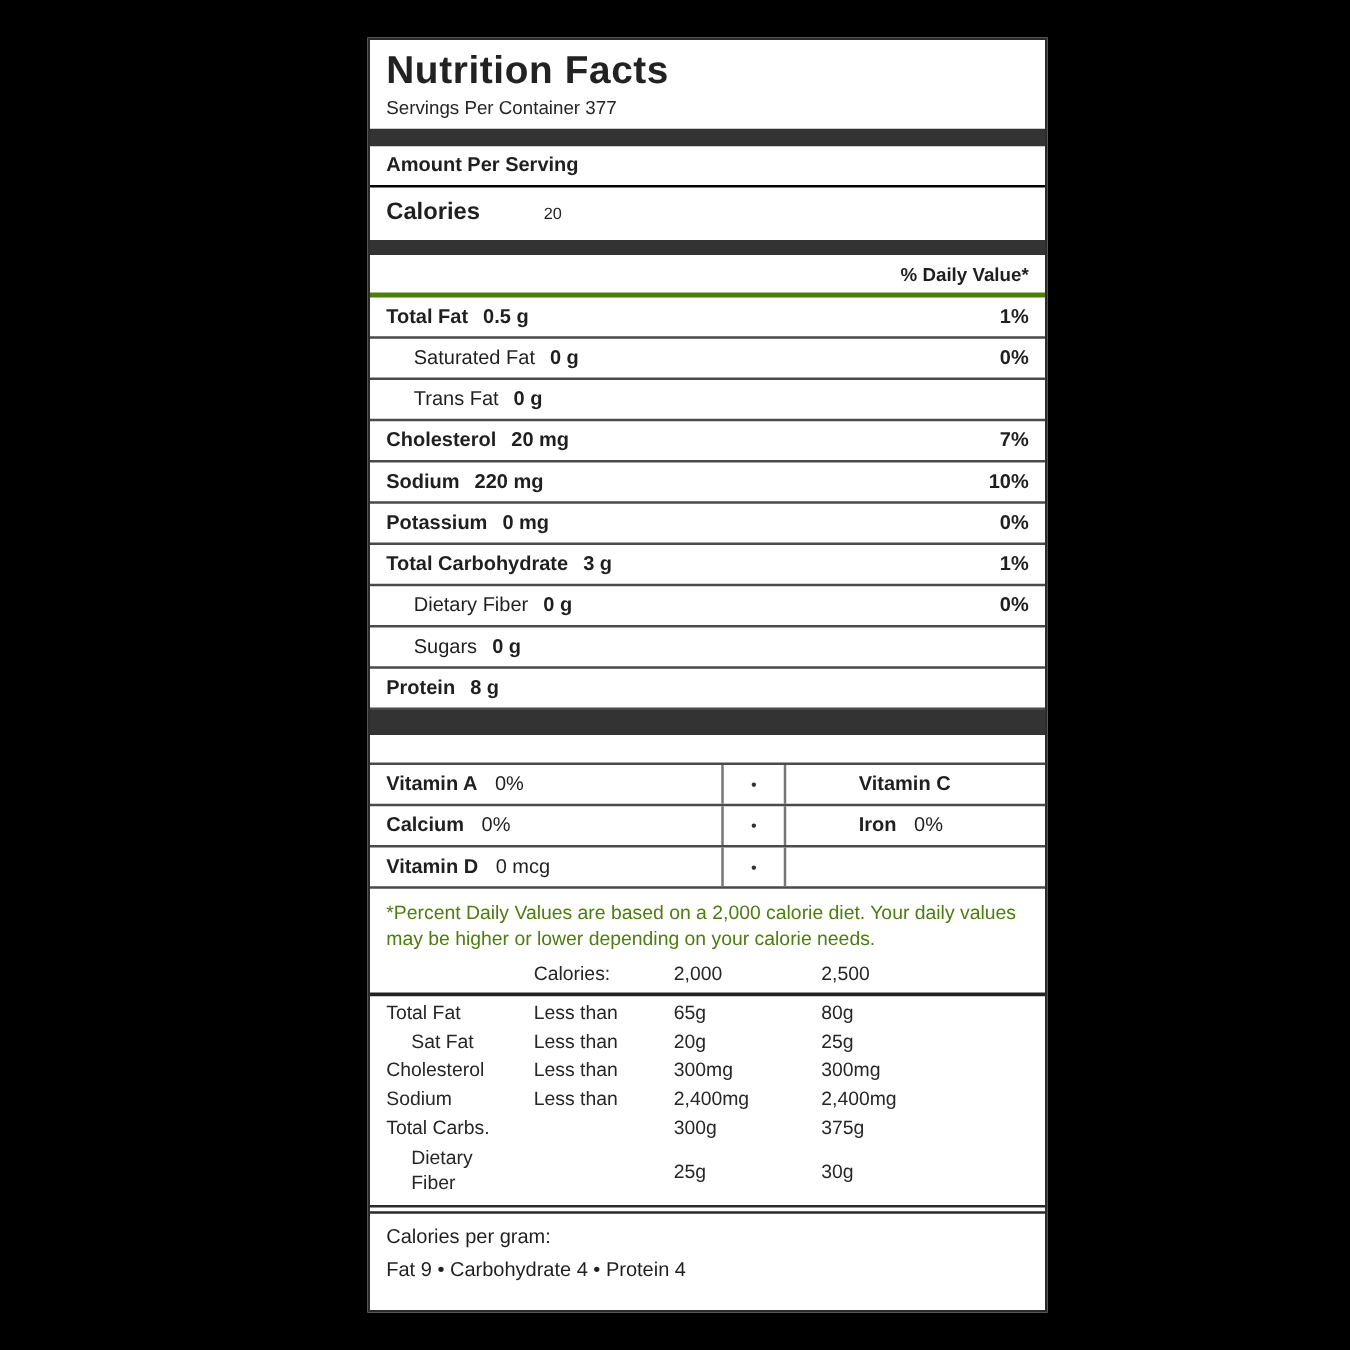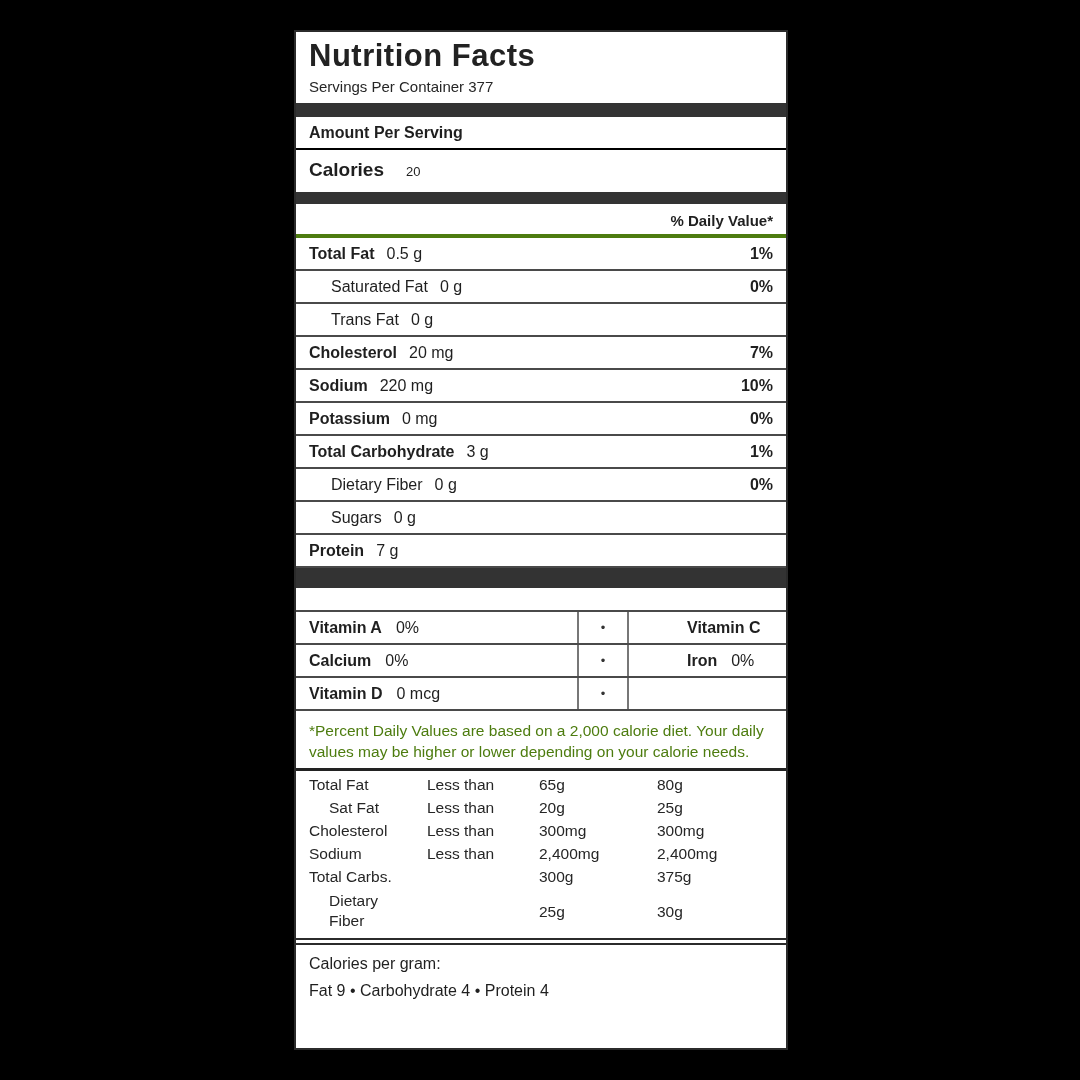--- a/index.html
+++ b/index.html
@@ -6,21 +6,21 @@
   body{
     width:1080px;height:1080px;
     background:#000;
     position:relative;
     font-family:"Liberation Sans", sans-serif;
     color:#1f1f1f;
     -webkit-font-smoothing:antialiased;
   }
   .card{
     position:absolute;left:294px;top:30px;
-    width:494px;height:1020px;
+    width:544px;height:1020px;
     background:#fff;
     border:2px solid #2b2b2b;
     box-sizing:border-box;
     overflow:hidden;
   }
   .pad{padding-left:13px;padding-right:13px;}
   .title{
     font-size:31px;font-weight:bold;letter-spacing:.5px;
     padding:6px 13px 4px 13px;color:#222;
   }
@@ -31,39 +31,40 @@
   .bar3{height:20px;}
   .aps{
     font-weight:bold;font-size:16px;
     padding:7px 13px 6px 13px;
     border-bottom:2px solid #000000;
   }
   .calrow{
     display:flex;align-items:baseline;
     font-size:19px;font-weight:bold;
     padding:9px 13px 11px 13px;
+    gap:29px;
   }
   .calrow .calval{font-weight:normal;font-size:13px;margin-left:22px;}
   .dvh{
     text-align:right;font-weight:bold;font-size:15px;
     padding:8px 13px 5px 13px;
     border-bottom:4px solid #4d7c0f;
   }
   .nrow{
     display:flex;justify-content:space-between;align-items:center;
     min-height:31px;
     padding:0 13px;
     border-bottom:2px solid #4a4a4a;
     font-size:16px;
   }
   .nrow:last-of-type{border-bottom:none;}
   .nleft{display:flex;align-items:baseline;}
   .nrow .name{font-weight:bold;}
   .nrow.sub .name{font-weight:normal;padding-left:22px;}
-  .amount{font-weight:normal;margin-left:12px;text-align:center;}
+  .amount{font-weight:bold;margin-left:12px;text-align:center;}
   .dv{font-weight:bold;}
   .vgap{height:22px;background:#fff;}
   .vtable{border-top:2px solid #4a4a4a;}
   .vrow{
     display:flex;align-items:stretch;
     min-height:31px;
     border-bottom:2px solid #4a4a4a;
     font-size:16px;
     gap:40px;
   }
@@ -178,21 +179,21 @@
   <div class="nrow sub">
     <span class="nleft">
         <span class="name">Sugars</span>
         <span class="amount">0 g</span>
       </span>
     <span class="dv"></span>
   </div>
   <div class="nrow">
     <span class="nleft">
         <span class="name">Protein</span>
-        <span class="amount">7 g</span>
+        <span class="amount">8 g</span>
       </span>
     <span class="dv"></span>
   </div>
 
   <div class="thickbar bar3"></div>
   <div class="vgap"></div>
 
   <div class="vtable">
     <div class="vrow">
       <span class="vleft">
@@ -231,20 +232,26 @@
       <span class="vright">
           <span class="vname"></span>
           <span class="vval"></span>
         </span>
     </div>
   </div>
 
   <div class="footnote">*Percent Daily Values are based on a 2,000 calorie diet. Your daily values may be higher or lower depending on your calorie needs.</div>
 
   <div class="ftable">
+    <div class="frow header">
+      <span></span>
+      <span>Calories:</span>
+      <span>2,000</span>
+      <span>2,500</span>
+    </div>
     <div class="heavyline"></div>
     <div class="frow">
       <span>Total Fat</span>
       <span>Less than</span>
       <span>65g</span>
       <span>80g</span>
     </div>
     <div class="frow">
       <span class="ind">Sat Fat</span>
       <span>Less than</span>

